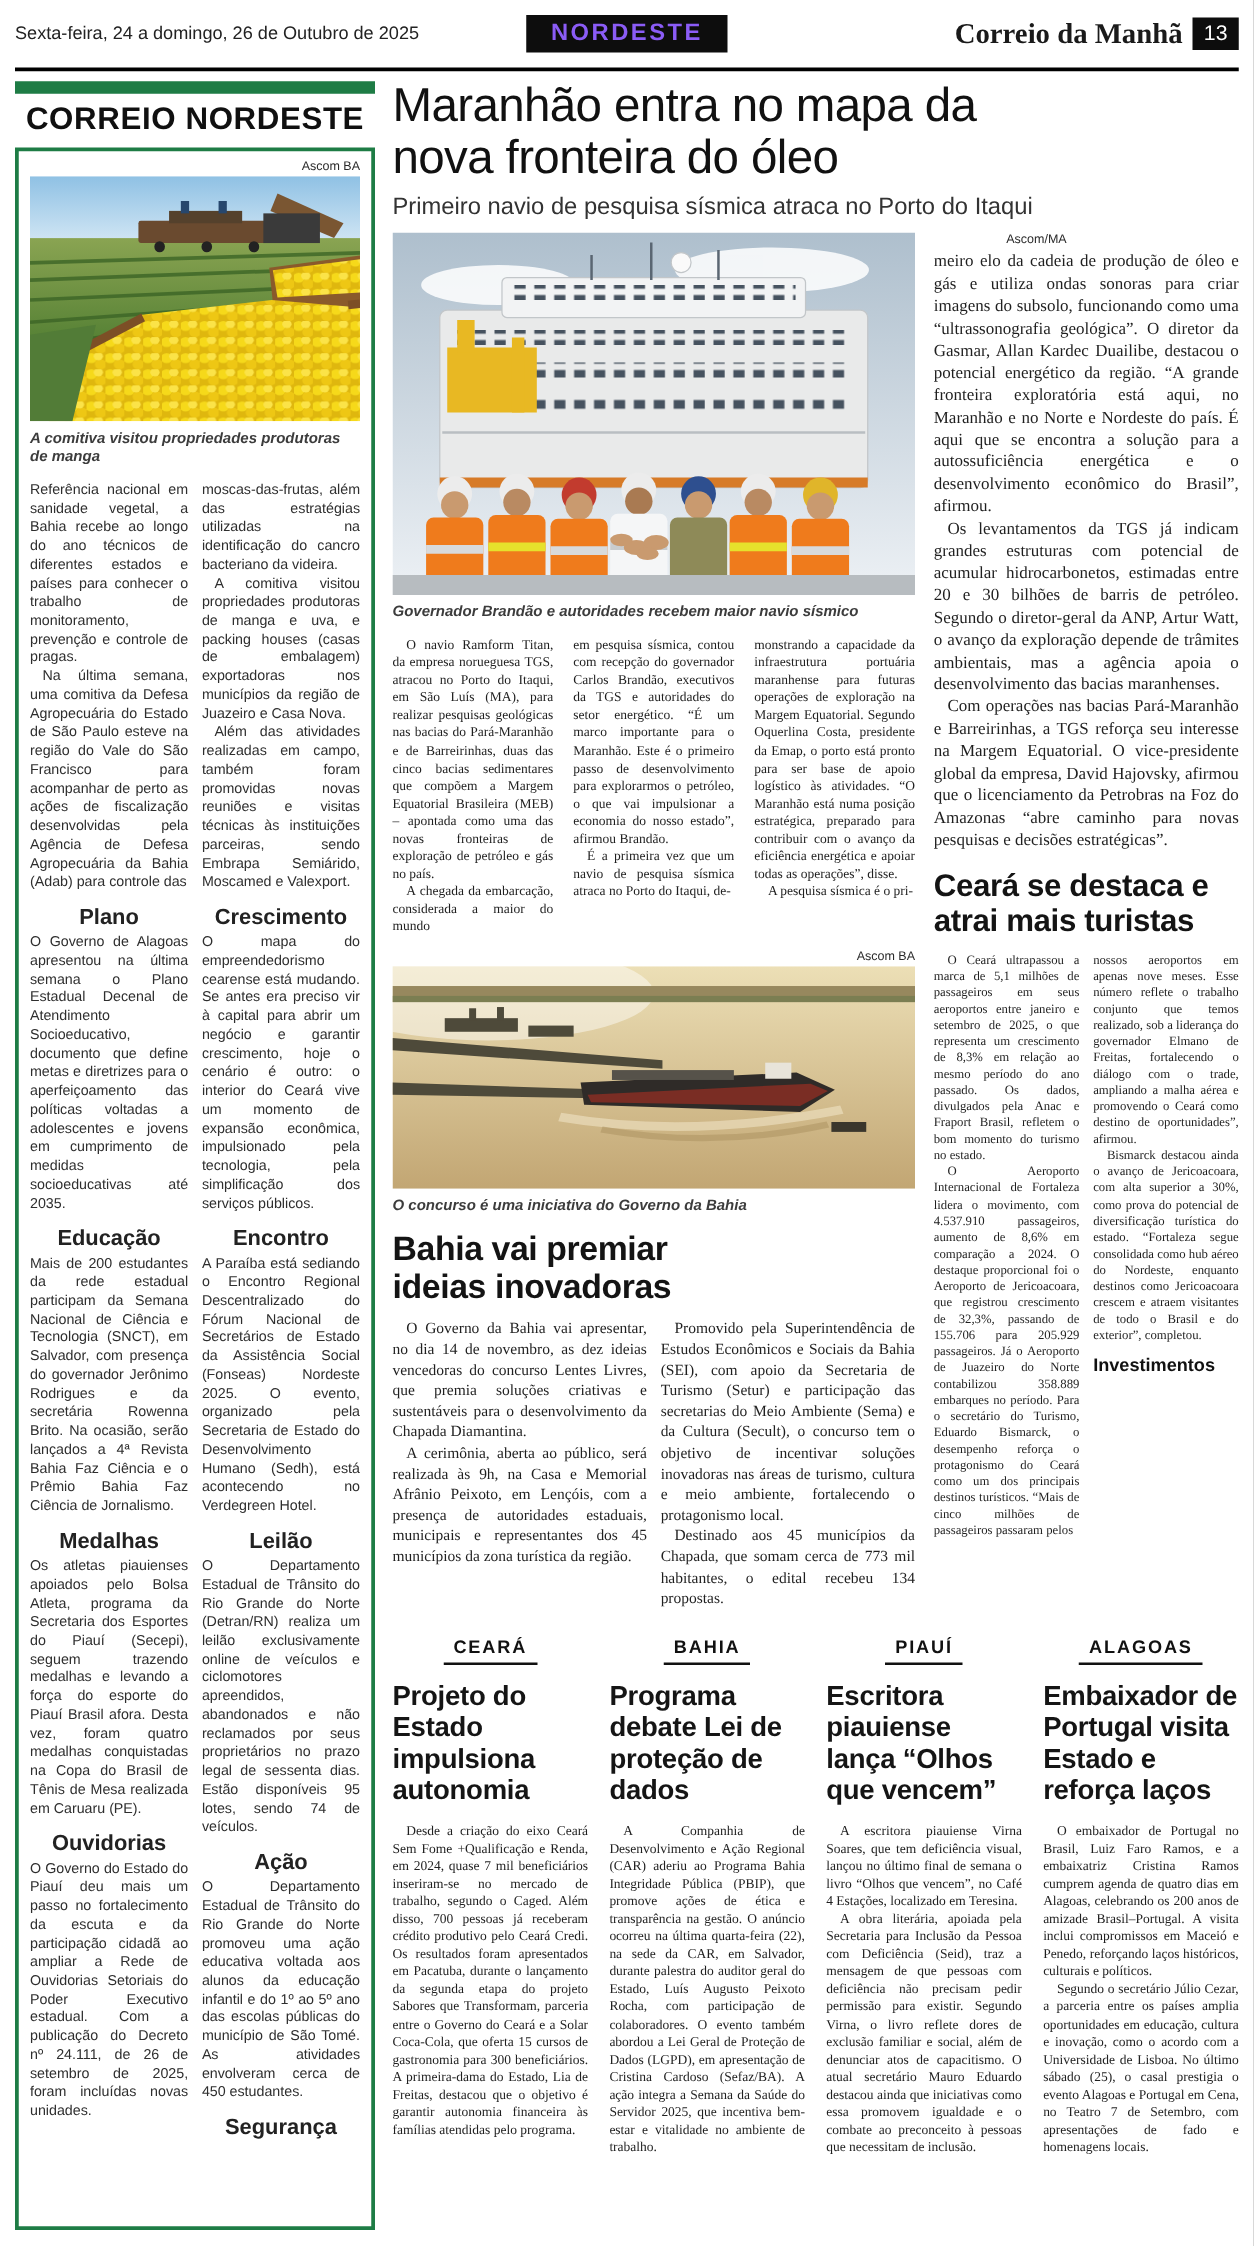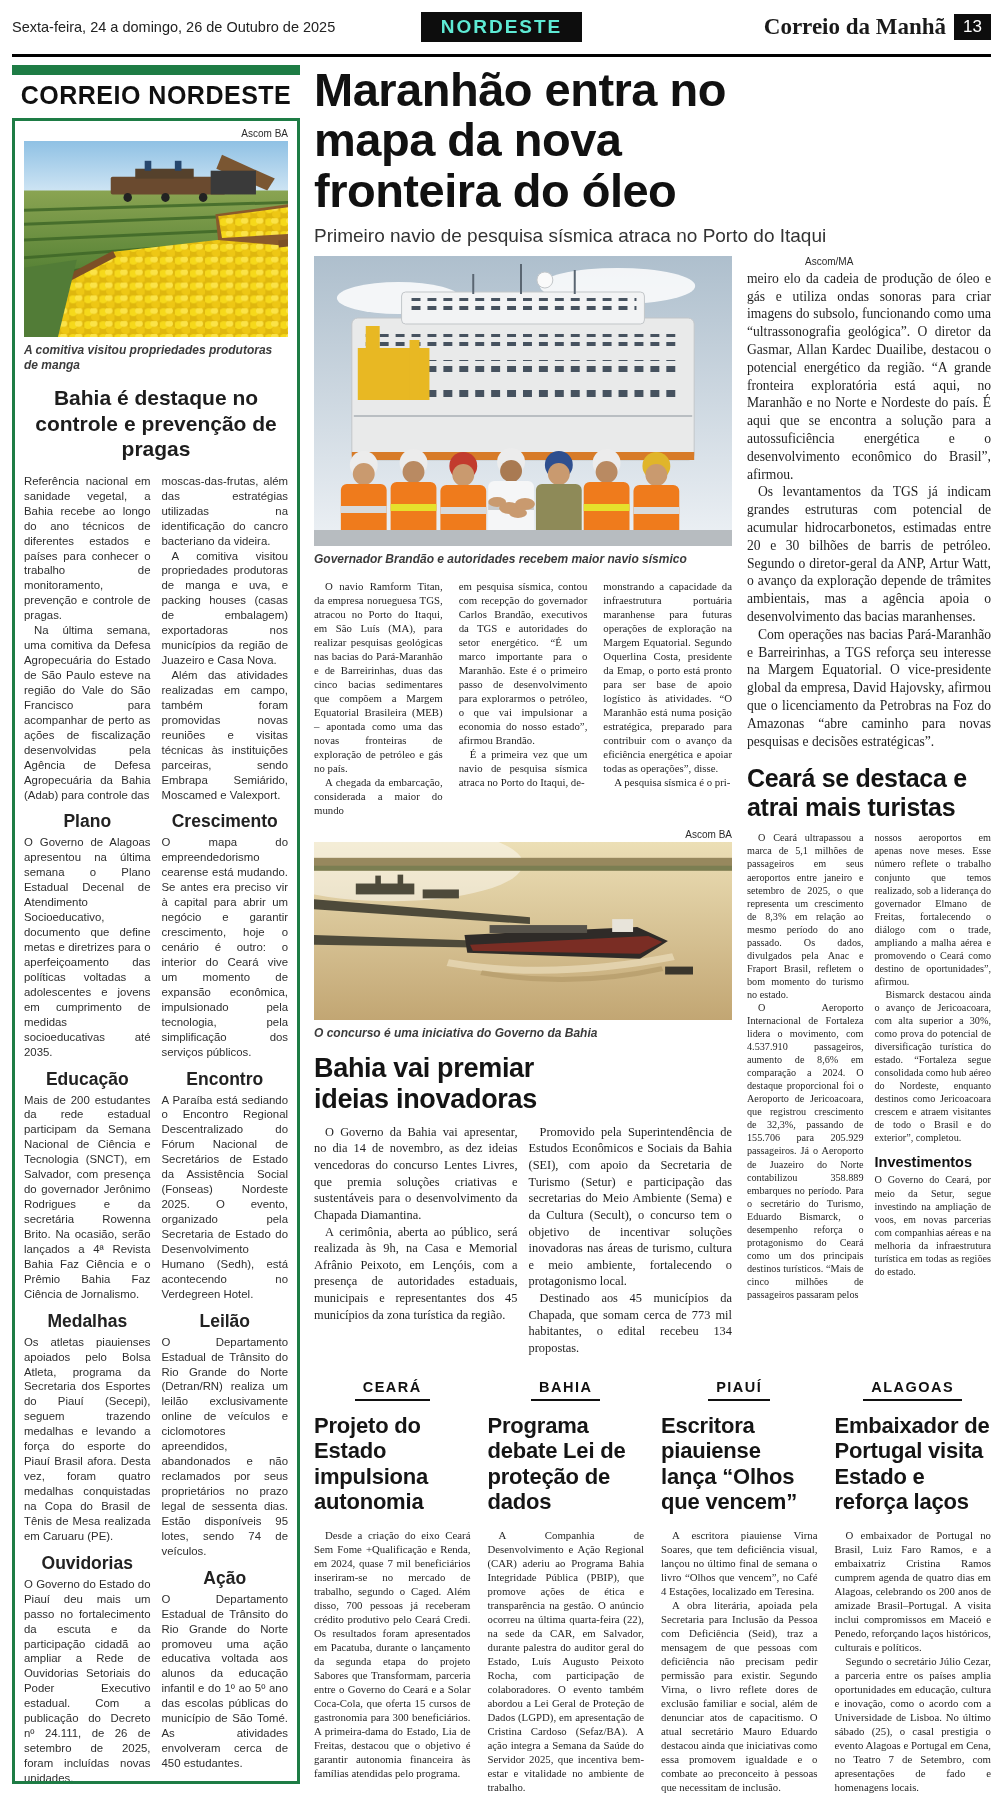--- a/index.html
+++ b/index.html
@@ -7,21 +7,21 @@
   .page {
     width:1003px; height:1797px; margin:0 auto; background:#fff;
     padding:10px 12px; overflow:hidden; color:#1a1a1a; position:relative;
   }
   
   .topbar{
     display:grid; grid-template-columns:1fr auto 1fr; align-items:center;
     border-bottom:3px solid #000; padding-bottom:10px; height:47px;
   }
   .ed-date{ font-size:14.5px; color:#222; }
-  .section-badge{ background:#0d0d0d; color:#5eead4; font-weight:bold; font-size:19px;
+  .section-badge{ background:#0d0d0d; color:#8b5cf6; font-weight:bold; font-size:19px;
     letter-spacing:2px; padding:4px 20px; }
   .mast-wrap{ display:flex; justify-content:flex-end; align-items:center; gap:8px; }
   .masthead{ font-family:"Liberation Serif", serif; font-weight:bold; font-size:23px; }
   .pagenum{ background:#0d0d0d; color:#fff; font-weight:normal; font-size:17px; padding:3px 9px; }
 
   
   .content{ display:flex; gap:14px; margin-top:8px; height:1719px; }
 
   
   .leftcol{ width:288px; flex:none; display:flex; flex-direction:column; }
@@ -37,21 +37,21 @@
     color:#1d1d1d; margin:2px 4px 12px; }
   .lb-cols{ display:flex; gap:11px; }
   .lb-col{ flex:1; min-width:0; }
   .lb-body p{ font-size:11.4px; line-height:1.31; text-align:justify; color:#2e2e2e; }
   .lb-body p:not(:first-child){ text-indent:10px; }
   .lb-sub{ font-size:17.5px; font-weight:bold; text-align:center; color:#222;
     margin:9px 0 3px; }
 
   
   .main{ flex:1; min-width:0; display:flex; flex-direction:column; }
-  .h1{ font-size:47px; line-height:1.07; font-weight:bold; color:#111;
+  .h1{ font-size:38px; line-height:1.07; font-weight:normal; color:#111;
     max-width:505px; margin-bottom:9px; letter-spacing:-.5px; }
   .deck{ font-size:19px; color:#333; margin-bottom:9px; }
   .main-row{ display:flex; gap:15px; }
   .left-main{ width:418px; flex:none; }
   .right-rail{ flex:1; min-width:0; }
 
   .serif p{ font-family:"Liberation Serif", serif; color:#1f1f1f; text-align:justify;
     text-indent:11px; }
   .serif.cont p:first-child{ text-indent:0; }
   .s-sm p{ font-size:10.8px; line-height:1.3; }
@@ -142,21 +142,20 @@
           </g>
           <polygon points="203,74 280,64 280,122 208,120" fill="#8a5a2b"></polygon>
           <polygon points="206,76 280,67 280,94 210,98" fill="url(#mgp)"></polygon>
           <polygon points="24,148 95,112 205,100 280,106 280,198 16,198" fill="url(#mgp)"></polygon>
           <path d="M24,150 L96,114" stroke="#7c4f26" stroke-width="7" fill="none"></path>
           <path d="M270,104 L280,103" stroke="#7c4f26" stroke-width="7" fill="none"></path>
           <polygon points="0,128 56,120 36,198 0,198" fill="#527c37"></polygon>
         </svg>
 
         <div class="caption">A comitiva visitou propriedades produtoras de manga</div>
-        <h2 class="lb-head">Bahia é destaque no controle e prevenção de pragas</h2>
 
         <div class="lb-cols">
           <div class="lb-col">
             <div class="lb-body">
                 <p>Referência nacional em sanidade vegetal, a Bahia recebe ao longo do ano técnicos de diferentes estados e países para conhecer o trabalho de monitoramento, prevenção e controle de pragas.</p>
                 <p>Na última semana, uma comitiva da Defesa Agropecuária do Estado de São Paulo esteve na região do Vale do São Francisco para acompanhar de perto as ações de fiscalização desenvolvidas pela Agência de Defesa Agropecuária da Bahia (Adab) para controle das</p>
               </div>
             <h3 class="lb-sub">Plano</h3>
             <div class="lb-body">
                 <p>O Governo de Alagoas apresentou na última semana o Plano Estadual Decenal de Atendimento Socioeducativo, documento que define metas e diretrizes para o aperfeiçoamento das políticas voltadas a adolescentes e jovens em cumprimento de medidas socioeducativas até 2035.</p>
@@ -376,23 +375,20 @@
               <div class="serif s-xs">
                   <p>O Ceará ultrapassou a marca de 5,1 milhões de passageiros em seus aeroportos entre janeiro e setembro de 2025, o que representa um crescimento de 8,3% em relação ao mesmo período do ano passado. Os dados, divulgados pela Anac e Fraport Brasil, refletem o bom momento do turismo no estado.</p>
                   <p>O Aeroporto Internacional de Fortaleza lidera o movimento, com 4.537.910 passageiros, aumento de 8,6% em comparação a 2024. O destaque proporcional foi o Aeroporto de Jericoacoara, que registrou crescimento de 32,3%, passando de 155.706 para 205.929 passageiros. Já o Aeroporto de Juazeiro do Norte contabilizou 358.889 embarques no período. Para o secretário do Turismo, Eduardo Bismarck, o desempenho reforça o protagonismo do Ceará como um dos principais destinos turísticos. “Mais de cinco milhões de passageiros passaram pelos</p>
                 </div>
               <div>
                 <div class="serif s-xs cont">
                     <p>nossos aeroportos em apenas nove meses. Esse número reflete o trabalho conjunto que temos realizado, sob a liderança do governador Elmano de Freitas, fortalecendo o diálogo com o trade, ampliando a malha aérea e promovendo o Ceará como destino de oportunidades”, afirmou.</p>
                     <p>Bismarck destacou ainda o avanço de Jericoacoara, com alta superior a 30%, como prova do potencial de diversificação turística do estado. “Fortaleza segue consolidada como hub aéreo do Nordeste, enquanto destinos como Jericoacoara crescem e atraem visitantes de todo o Brasil e do exterior”, completou.</p>
                   </div>
                 <h4 class="invest-title">Investimentos</h4>
-                <div class="serif s-xs cont">
-                    <p>O Governo do Ceará, por meio da Setur, segue investindo na ampliação de voos, em novas parcerias com companhias aéreas e na melhoria da infraestrutura turística em todas as regiões do estado.</p>
-                  </div>
               </div>
             </div>
           </section>
         </div>
       </div>
 
       <section class="bottom">
         <div class="bcol">
           <div class="kicker-wrap"><span class="kicker">CEARÁ</span></div>
           <h3 class="b-head">Projeto do Estado impulsiona autonomia</h3>

